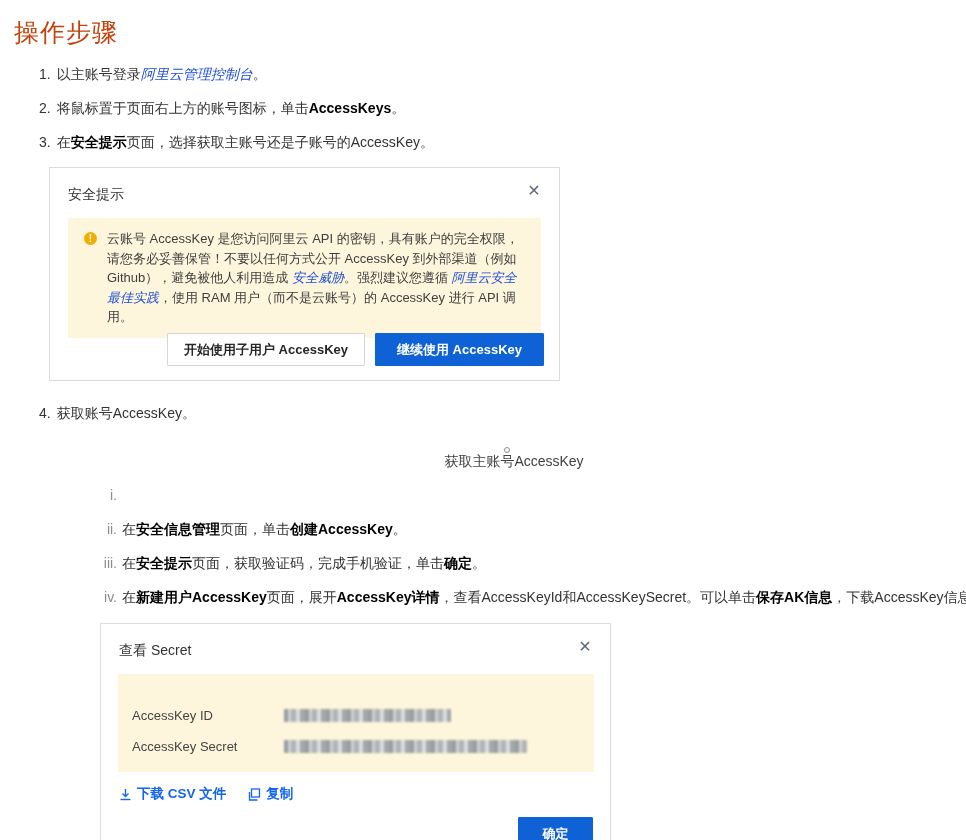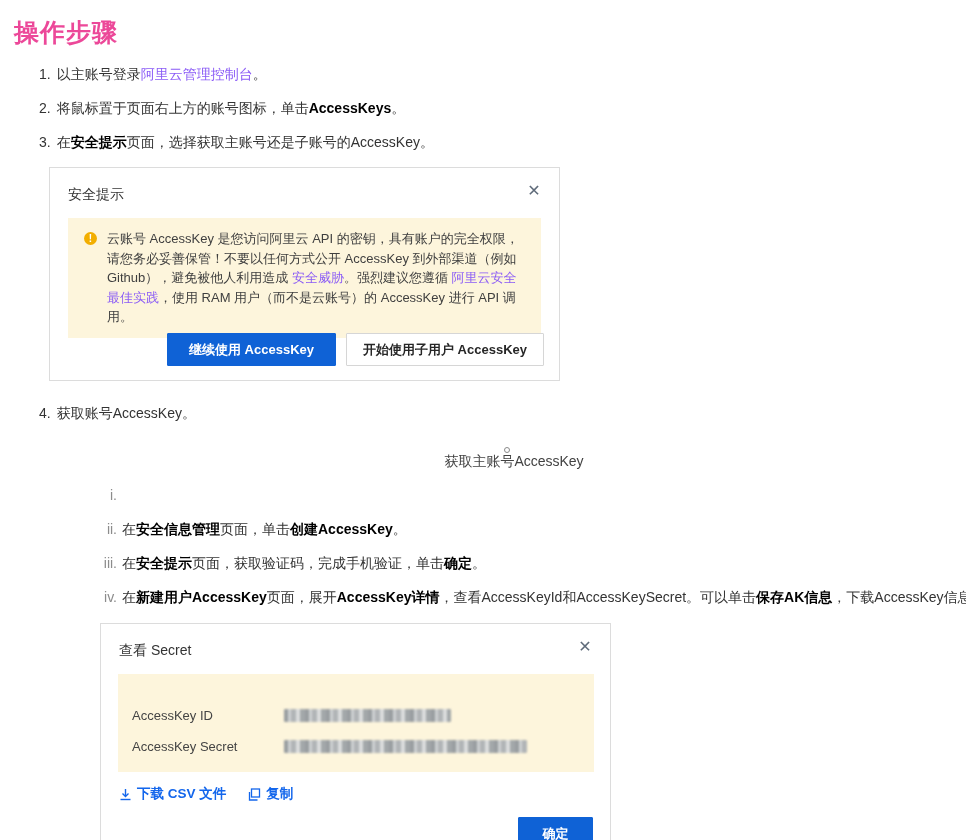--- a/index.html
+++ b/index.html
@@ -5,28 +5,28 @@
   * { margin:0; padding:0; box-sizing:border-box; }
   html,body { background:#fff; }
   .page {
     position:relative; width:966px; height:840px; overflow:hidden;
     background:#fff; color:#333;
     font-family:"Liberation Sans","DejaVu Sans",sans-serif;
     font-size:14px;
   }
   .page-title {
     margin:16px 0 0 14px;
-    font-size:25px; font-weight:700; color:#ec4899; letter-spacing:1px;
+    font-size:25px; font-weight:400; color:#c2410c; letter-spacing:1px;
   }
   
   .steps { margin-top:15px; }
   .step-row { display:flex; margin:0 0 14px 39px; line-height:20px; white-space:nowrap; }
   .step-marker { margin-right:6px; color:#333; }
   .seg-b { font-weight:700; color:#000000; }
-  .seg-link { color:#8b5cf6; cursor:pointer; }
+  .seg-link { color:#1d4ed8; cursor:pointer;font-style:italic; }
   
   .dialog { background:#fff; border:1px solid #dcdcdc; width:511px; position:relative; }
   .dialog1 { margin:15px 0 0 49px; height:214px; }
   .dialog2 { margin:16px 0 0 100px; height:240px; }
   .dialog-title { padding:18px 18px 0 18px; font-size:14px; color:#333; }
   .dialog-close {
     position:absolute; top:13px; right:15px; width:20px; height:20px;
     font-size:16px; color:#5f6b7a; text-align:center; line-height:20px; cursor:pointer;
   }
   .warn-box {
@@ -93,22 +93,22 @@
   </div>
 
   <div class="dialog dialog1">
     <div class="dialog-title">安全提示</div>
     <div class="dialog-close">✕</div>
     <div class="warn-box">
       <span class="warn-icon">!</span>
       <span><span>云账号 AccessKey 是您访问阿里云 API 的密钥，具有账户的完全权限，请您务必妥善保管！不要以任何方式公开 AccessKey 到外部渠道（例如 Github），避免被他人利用造成 </span><span class="seg-link">安全威胁</span><span>。强烈建议您遵循 </span><span class="seg-link">阿里云安全最佳实践</span><span>，使用 RAM 用户（而不是云账号）的 AccessKey 进行 API 调用。</span></span>
     </div>
     <div class="dialog1-footer">
+      <div class="btn btn-plain">开始使用子用户 AccessKey</div>
       <div class="btn btn-primary">继续使用 AccessKey</div>
-      <div class="btn btn-plain">开始使用子用户 AccessKey</div>
     </div>
   </div>
 
   <div class="steps" style="margin-top:22px;">
     <div class="step-row" style="margin-bottom:0;">
       <span class="step-marker">4.</span>
       <span><span>获取账号AccessKey。</span></span>
     </div>
   </div>
 

